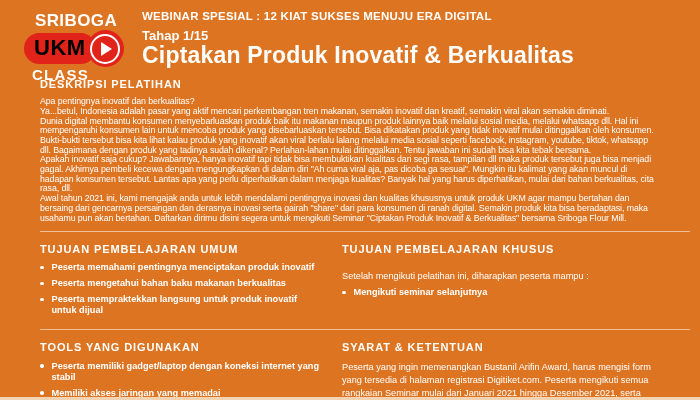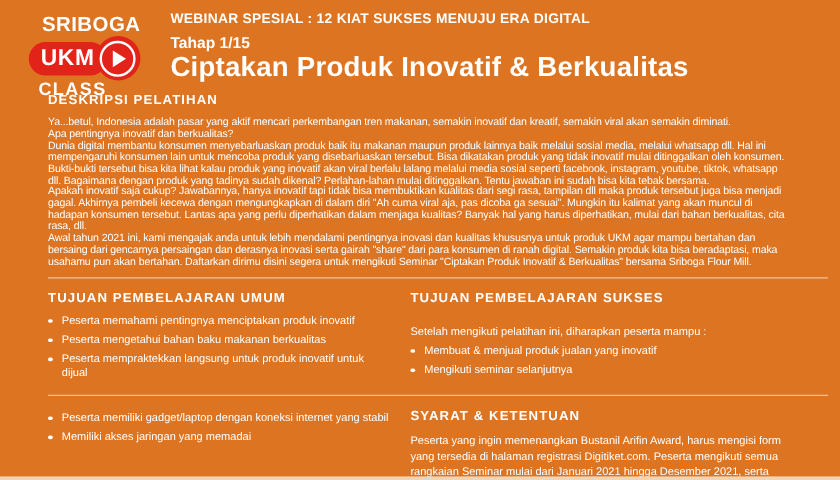--- a/index.html
+++ b/index.html
@@ -16,21 +16,21 @@
     font-family:"Liberation Sans", sans-serif;
     background:var(--background);color:var(--text);
   }
   .page{position:relative;width:700px;height:400px;background:var(--background);padding-left:48px;}
 
   
   .logo{position:absolute;left:24px;top:12px;width:104px;}
   .logo-sriboga{font-size:17px;font-weight:800;letter-spacing:0.4px;line-height:1;text-align:center;}
   .logo-row{display:flex;align-items:center;margin-top:1px;}
   .ukm-pill{
-    background:var(--red);color:#ffffff;font-weight:800;font-size:19px;line-height:1;
+    background:var(--red);color:#000000;font-weight:800;font-size:22px;line-height:1;
     padding:4px 10px 5px;border-radius:16px;letter-spacing:0.5px;
   }
   .play{
     width:37px;height:37px;border-radius:50%;background:var(--red);
     margin-left:-9px;display:flex;align-items:center;justify-content:center;flex:none;
   }
   .play-ring{
     width:30px;height:30px;border:2.5px solid #fff;border-radius:50%;
     display:flex;align-items:center;justify-content:center;
   }
@@ -52,21 +52,21 @@
   .desc-body p{
     font-size:8.8px;line-height:9.7px;letter-spacing:-0.1px;margin:0;padding-right:34px;
   }
   hr.rule{border:none;border-top:1px solid var(--divider);margin:8px 0 11px;}
 
   .cols{display:flex;align-items:flex-start;}
   .col-left{width:302px;flex:none;padding-right:18px;}
   .col-right{flex:1;padding-right:34px;}
 
   ul.bullets{list-style:none;margin:2px 0 0;padding:0;}
-  ul.bullets li{display:flex;gap:8px;margin-bottom:5px;font-size:9.2px;line-height:1.2;}
+  ul.bullets li{display:flex;gap:8px;margin-bottom:5px;font-size:9.2px;line-height:1.2;font-weight:bold;}
   .dot{width:3.5px;height:3.5px;border-radius:50%;background:#fff;margin-top:3.5px;flex:none;}
 
   .intro{font-size:9.2px;margin:16px 0 5px;line-height:1.2;}
   .syarat-body{font-size:9.2px;line-height:13px;margin:4px 0 0;max-width:332px;}
 
   .bottom-band{position:absolute;left:0;right:0;bottom:0;height:3px;background:var(--band);}
 </style>
 </head>
 <body>
 
@@ -89,22 +89,22 @@
     <div class="kicker">WEBINAR SPESIAL : 12 KIAT SUKSES MENUJU ERA DIGITAL</div>
     <div class="stage">Tahap 1/15</div>
     <div class="main-title">Ciptakan Produk Inovatif &amp; Berkualitas</div>
   </div>
 
   <div class="content">
 
     <section>
       <h2 class="sec-heading">DESKRIPSI PELATIHAN</h2>
       <div class="desc-body">
+          <p>Apa pentingnya inovatif dan berkualitas?</p>
           <p>Ya...betul, Indonesia adalah pasar yang aktif mencari perkembangan tren makanan, semakin inovatif dan kreatif, semakin viral akan semakin diminati.</p>
-          <p>Apa pentingnya inovatif dan berkualitas?</p>
           <p>Dunia digital membantu konsumen menyebarluaskan produk baik itu makanan maupun produk lainnya baik melalui sosial media, melalui whatsapp dll. Hal ini mempengaruhi konsumen lain untuk mencoba produk yang disebarluaskan tersebut. Bisa dikatakan produk yang tidak inovatif mulai ditinggalkan oleh konsumen. Bukti-bukti tersebut bisa kita lihat kalau produk yang inovatif akan viral berlalu lalang melalui media sosial seperti facebook, instagram, youtube, tiktok, whatsapp dll. Bagaimana dengan produk yang tadinya sudah dikenal? Perlahan-lahan mulai ditinggalkan. Tentu jawaban ini sudah bisa kita tebak bersama.</p>
           <p>Apakah inovatif saja cukup? Jawabannya, hanya inovatif tapi tidak bisa membuktikan kualitas dari segi rasa, tampilan dll maka produk tersebut juga bisa menjadi gagal. Akhirnya pembeli kecewa dengan mengungkapkan di dalam diri "Ah cuma viral aja, pas dicoba ga sesuai". Mungkin itu kalimat yang akan muncul di hadapan konsumen tersebut. Lantas apa yang perlu diperhatikan dalam menjaga kualitas? Banyak hal yang harus diperhatikan, mulai dari bahan berkualitas, cita rasa, dll.</p>
           <p>Awal tahun 2021 ini, kami mengajak anda untuk lebih mendalami pentingnya inovasi dan kualitas khususnya untuk produk UKM agar mampu bertahan dan bersaing dari gencarnya persaingan dan derasnya inovasi serta gairah "share" dari para konsumen di ranah digital. Semakin produk kita bisa beradaptasi, maka usahamu pun akan bertahan. Daftarkan dirimu disini segera untuk mengikuti Seminar "Ciptakan Produk Inovatif &amp; Berkualitas" bersama Sriboga Flour Mill.</p>
         </div>
     </section>
 
     <hr class="rule">
 
     <section class="cols">
       <div class="col-left">
@@ -118,39 +118,36 @@
               <span class="dot"></span>
               <span>Peserta mengetahui bahan baku makanan berkualitas</span>
             </li>
             <li>
               <span class="dot"></span>
               <span>Peserta mempraktekkan langsung untuk produk inovatif untuk dijual</span>
             </li>
           </ul>
       </div>
       <div class="col-right">
-        <h2 class="sec-heading">TUJUAN PEMBELAJARAN SUKSES</h2>
+        <h2 class="sec-heading">TUJUAN PEMBELAJARAN KHUSUS</h2>
         <p class="intro">Setelah mengikuti pelatihan ini, diharapkan peserta mampu :</p>
         <ul class="bullets">
-            <li>
-              <span class="dot"></span>
-              <span>Membuat &amp; menjual produk jualan yang inovatif</span>
-            </li>
             <li>
               <span class="dot"></span>
               <span>Mengikuti seminar selanjutnya</span>
             </li>
           </ul>
       </div>
     </section>
 
     <hr class="rule">
 
     <section class="cols">
       <div class="col-left">
+        <h2 class="sec-heading">TOOLS YANG DIGUNAKAN</h2>
         <ul class="bullets">
             <li>
               <span class="dot"></span>
               <span>Peserta memiliki gadget/laptop dengan koneksi internet yang stabil</span>
             </li>
             <li>
               <span class="dot"></span>
               <span>Memiliki akses jaringan yang memadai</span>
             </li>
           </ul>

